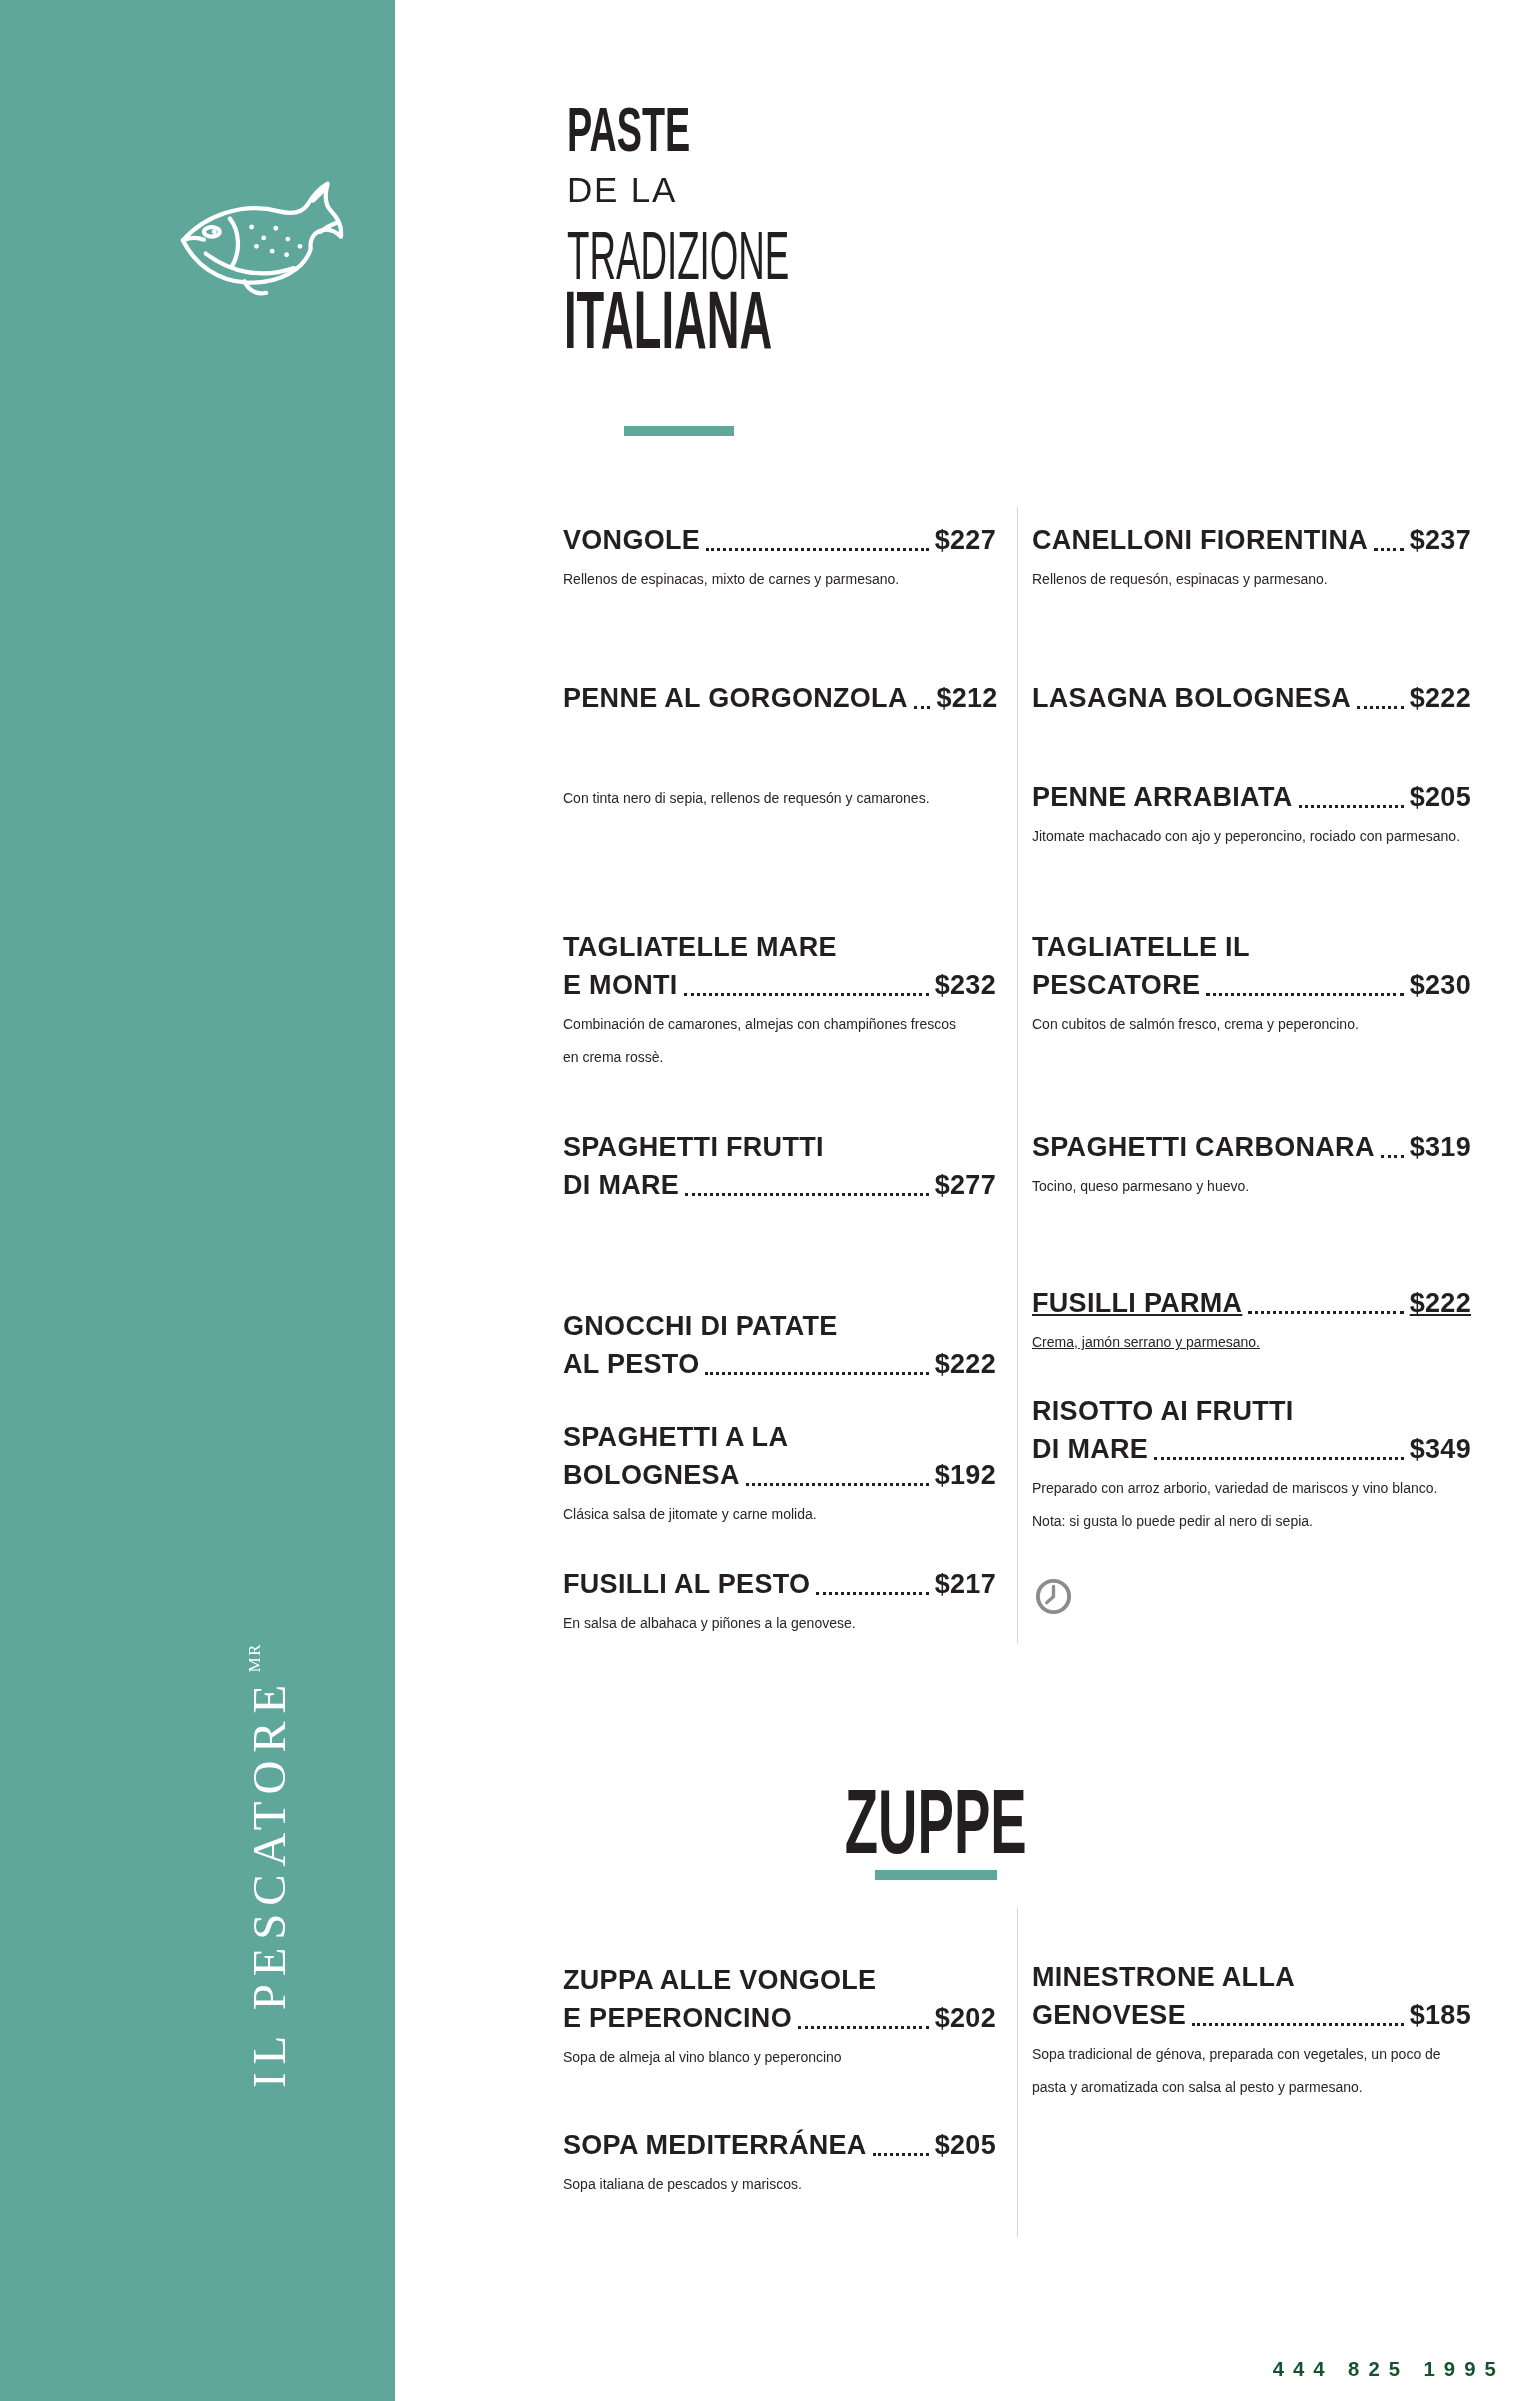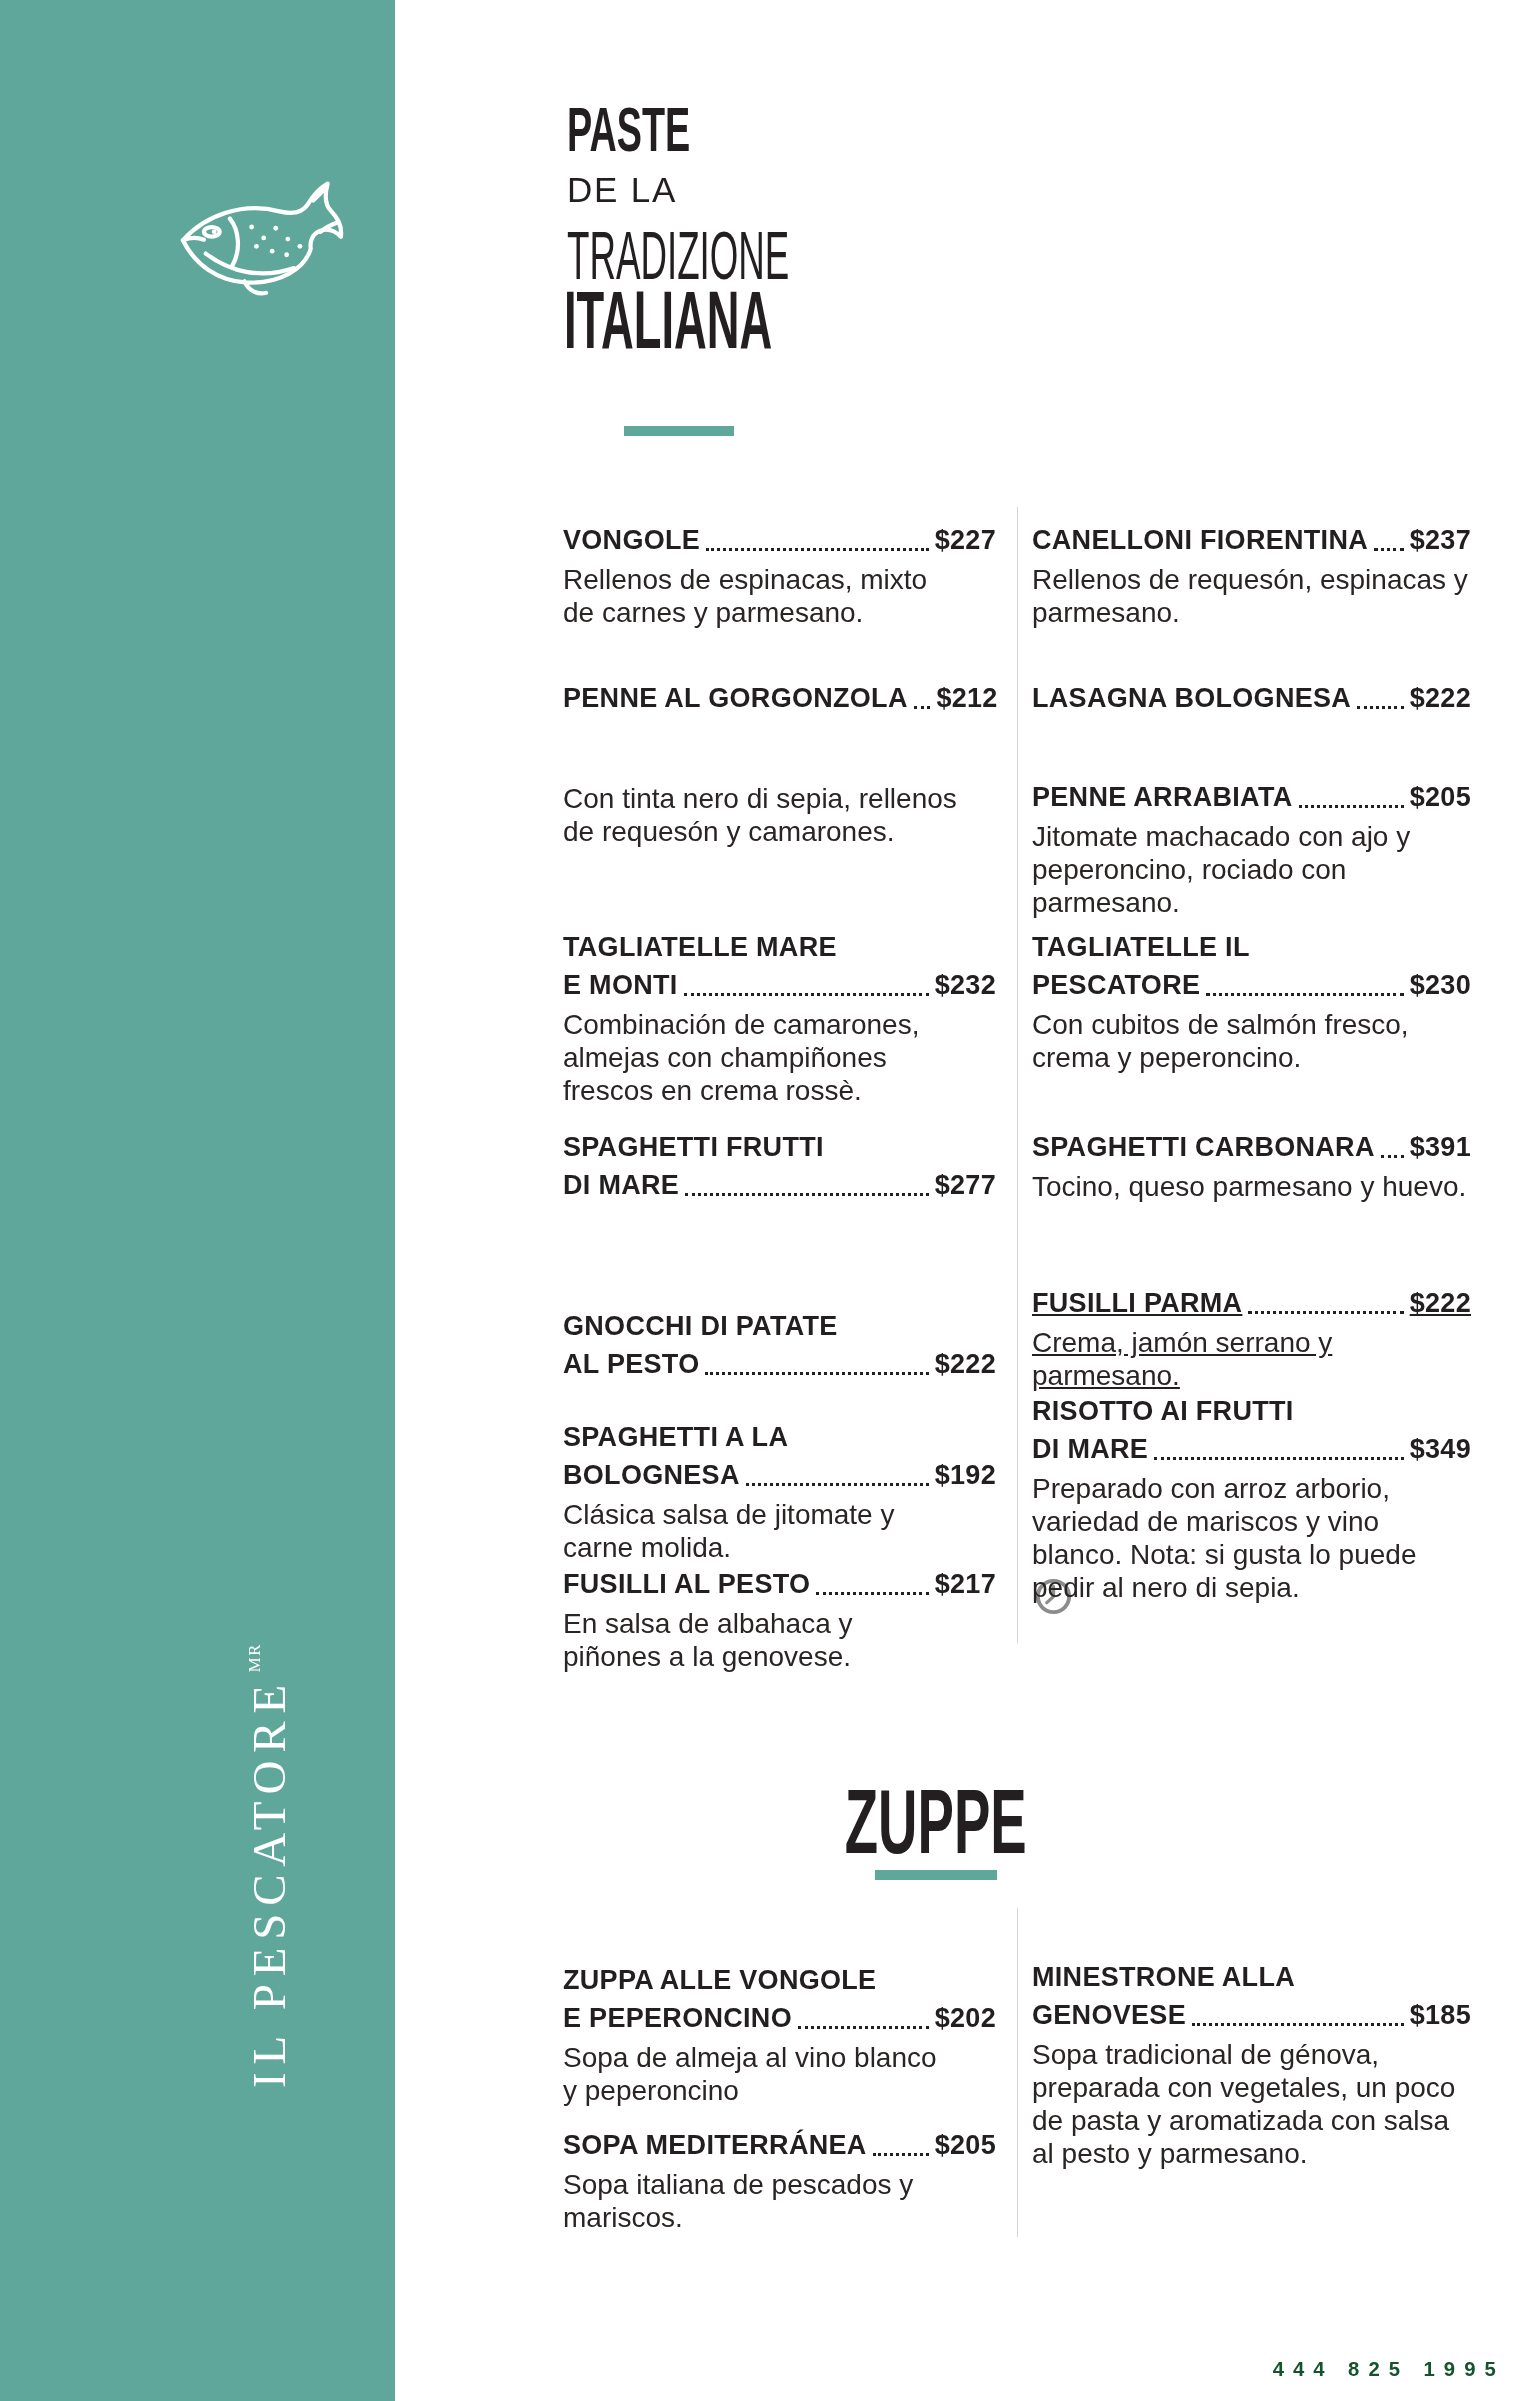--- a/index.html
+++ b/index.html
@@ -35,21 +35,21 @@
   #paste-left  { left:563px;  top:514px;  width:433px; height:1148px; }
   #paste-right { left:1032px; top:514px;  width:439px; height:1172px; }
   #zuppe-left  { left:563px;  top:1937px; width:433px; height:371px; }
   #zuppe-right { left:1032px; top:1937px; width:439px; height:371px; }
 
   .item { position:absolute; left:0; width:100%; }
   .title-line, .title-row { font-size:27px; font-weight:700; line-height:38px; letter-spacing:0.3px; }
   .title-row { display:flex; align-items:flex-end; }
   .title-text, .price { white-space:nowrap; }
   .leader { flex:1 1 auto; border-bottom:3.6px dotted #231f20; margin:0 6px 7.8px 6px; min-width:16.7px; }
-  .desc { margin-top:4.2px; font-size:28px; line-height:33px; color:#2b2424; max-width:395px; }
+  .desc { margin-top:4.2px; font-size:14px; line-height:33px; color:#2b2424; max-width:395px; }
   #paste-right .desc, #zuppe-right .desc { max-width:439px; }
 
   .divider { position:absolute; width:1.2px; background:#d6d6d6; }
   #div-paste { left:1017px; top:507px;  height:1136px; }
   #div-zuppe { left:1017px; top:1908px; height:329px; }
 
   
   .zuppe-head { position:absolute; left:562px; top:1770px; width:747px; text-align:center;
                 font-size:91px; font-weight:700; }
   .zuppe-head .cx60 { transform-origin:center top; }
@@ -206,21 +206,21 @@
             <span class="title-text">PESCATORE</span>
             <span class="leader"></span>
             <span class="price">$230</span>
           </div>
           <div class="desc">Con cubitos de salmón fresco, crema y peperoncino.</div>
         </div>
         <div class="item" style="top: 614px;">
           <div class="title-row">
             <span class="title-text">SPAGHETTI CARBONARA</span>
             <span class="leader"></span>
-            <span class="price">$391</span>
+            <span class="price">$319</span>
           </div>
           <div class="desc">Tocino, queso parmesano y huevo.</div>
         </div>
         <div class="item" style="top: 770px; text-decoration: underline;">
           <div class="title-row">
             <span class="title-text">FUSILLI PARMA</span>
             <span class="leader"></span>
             <span class="price">$222</span>
           </div>
           <div class="desc">Crema, jamón serrano y parmesano.</div>

